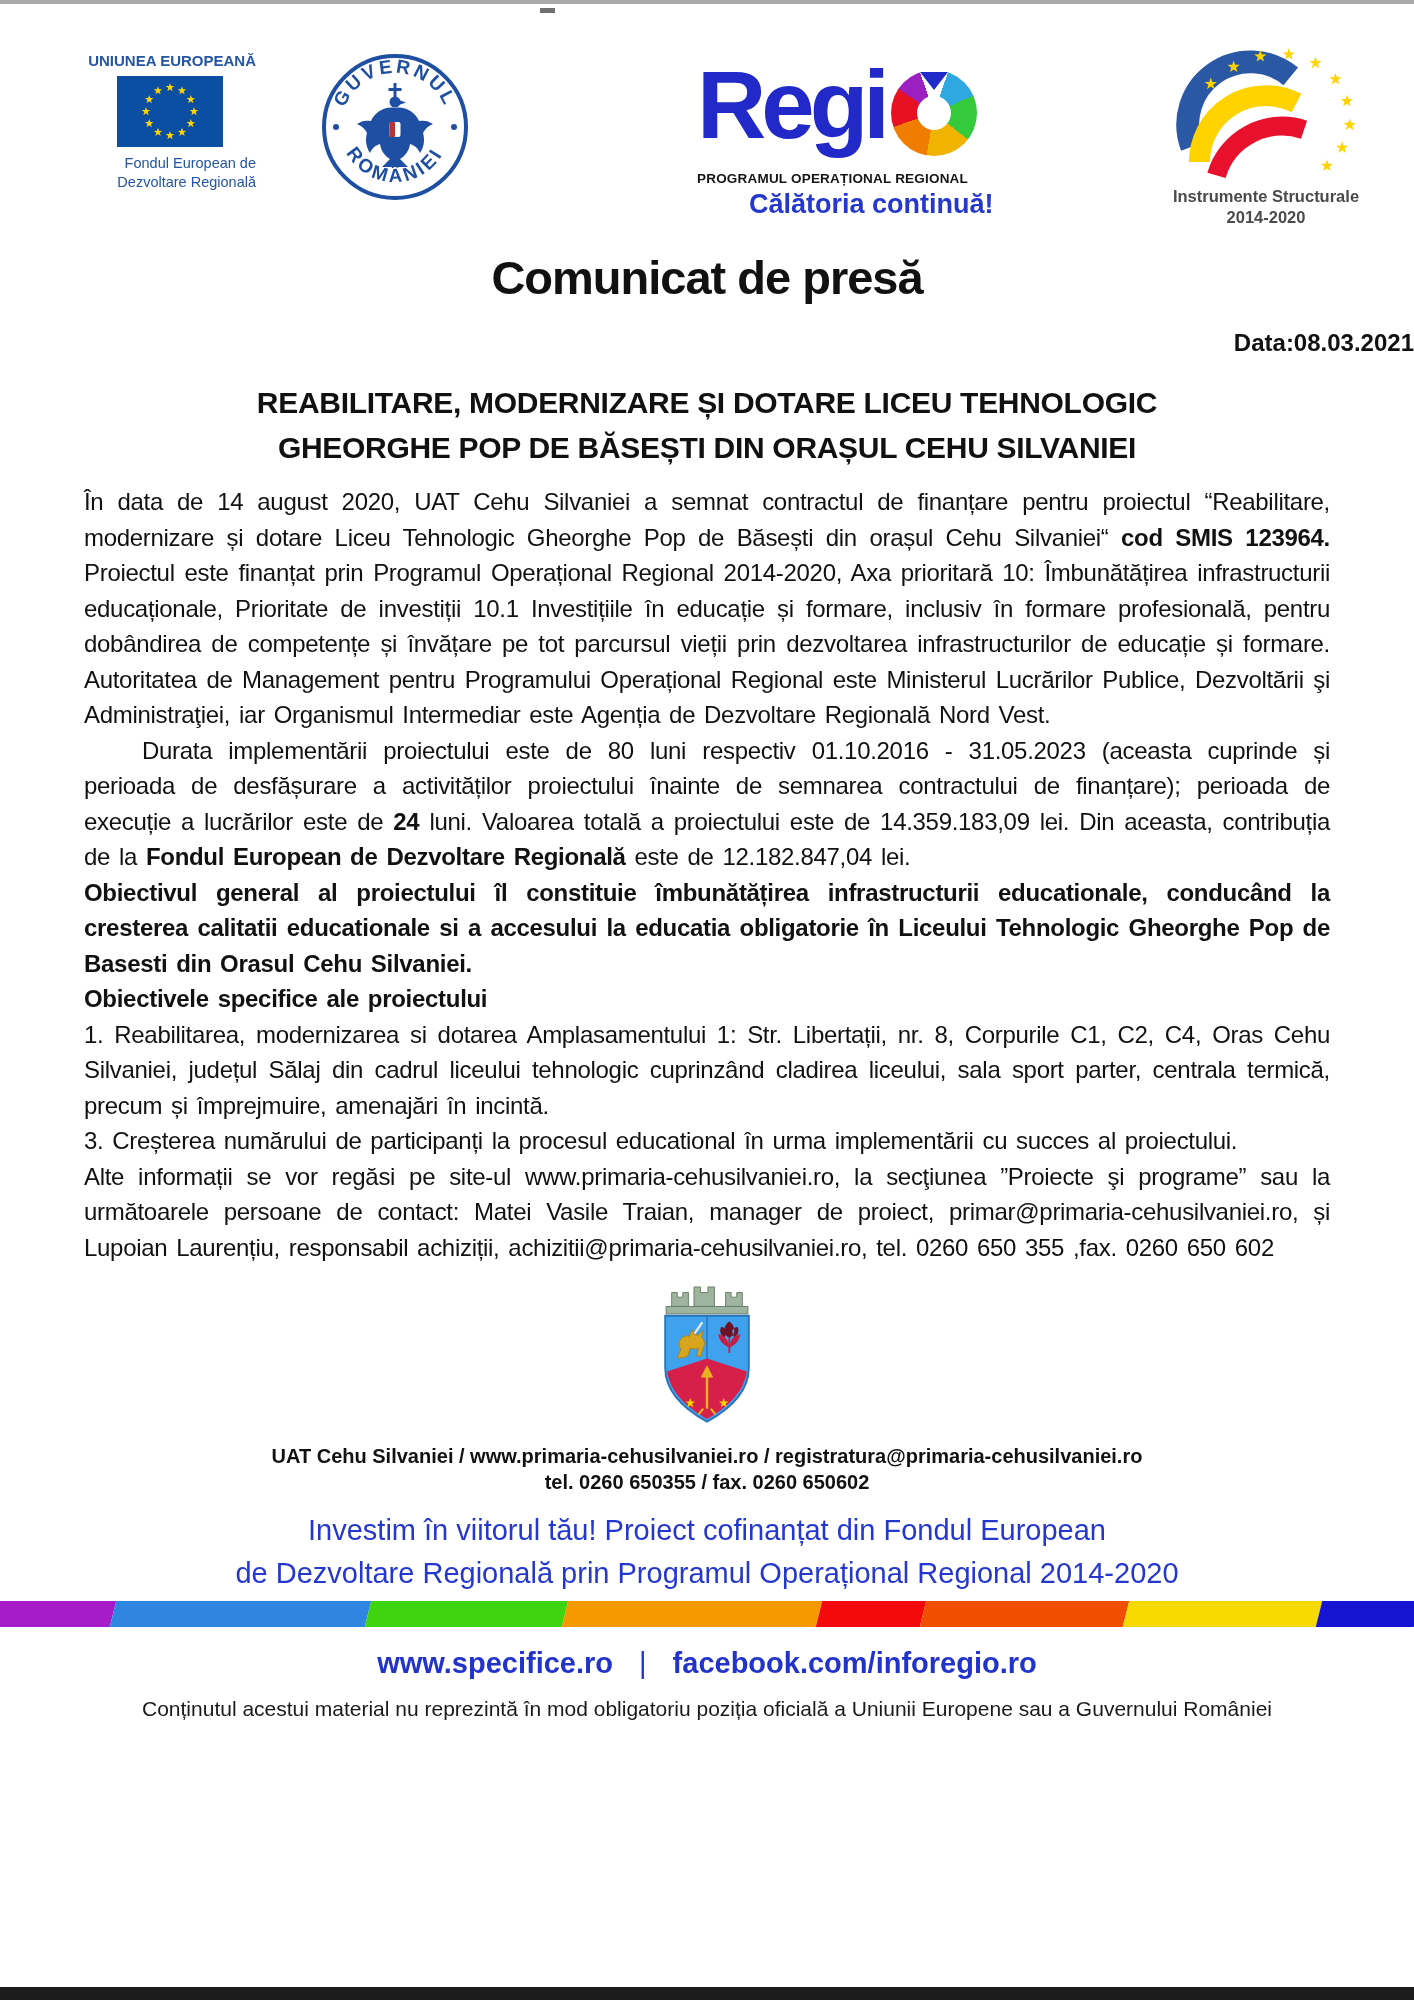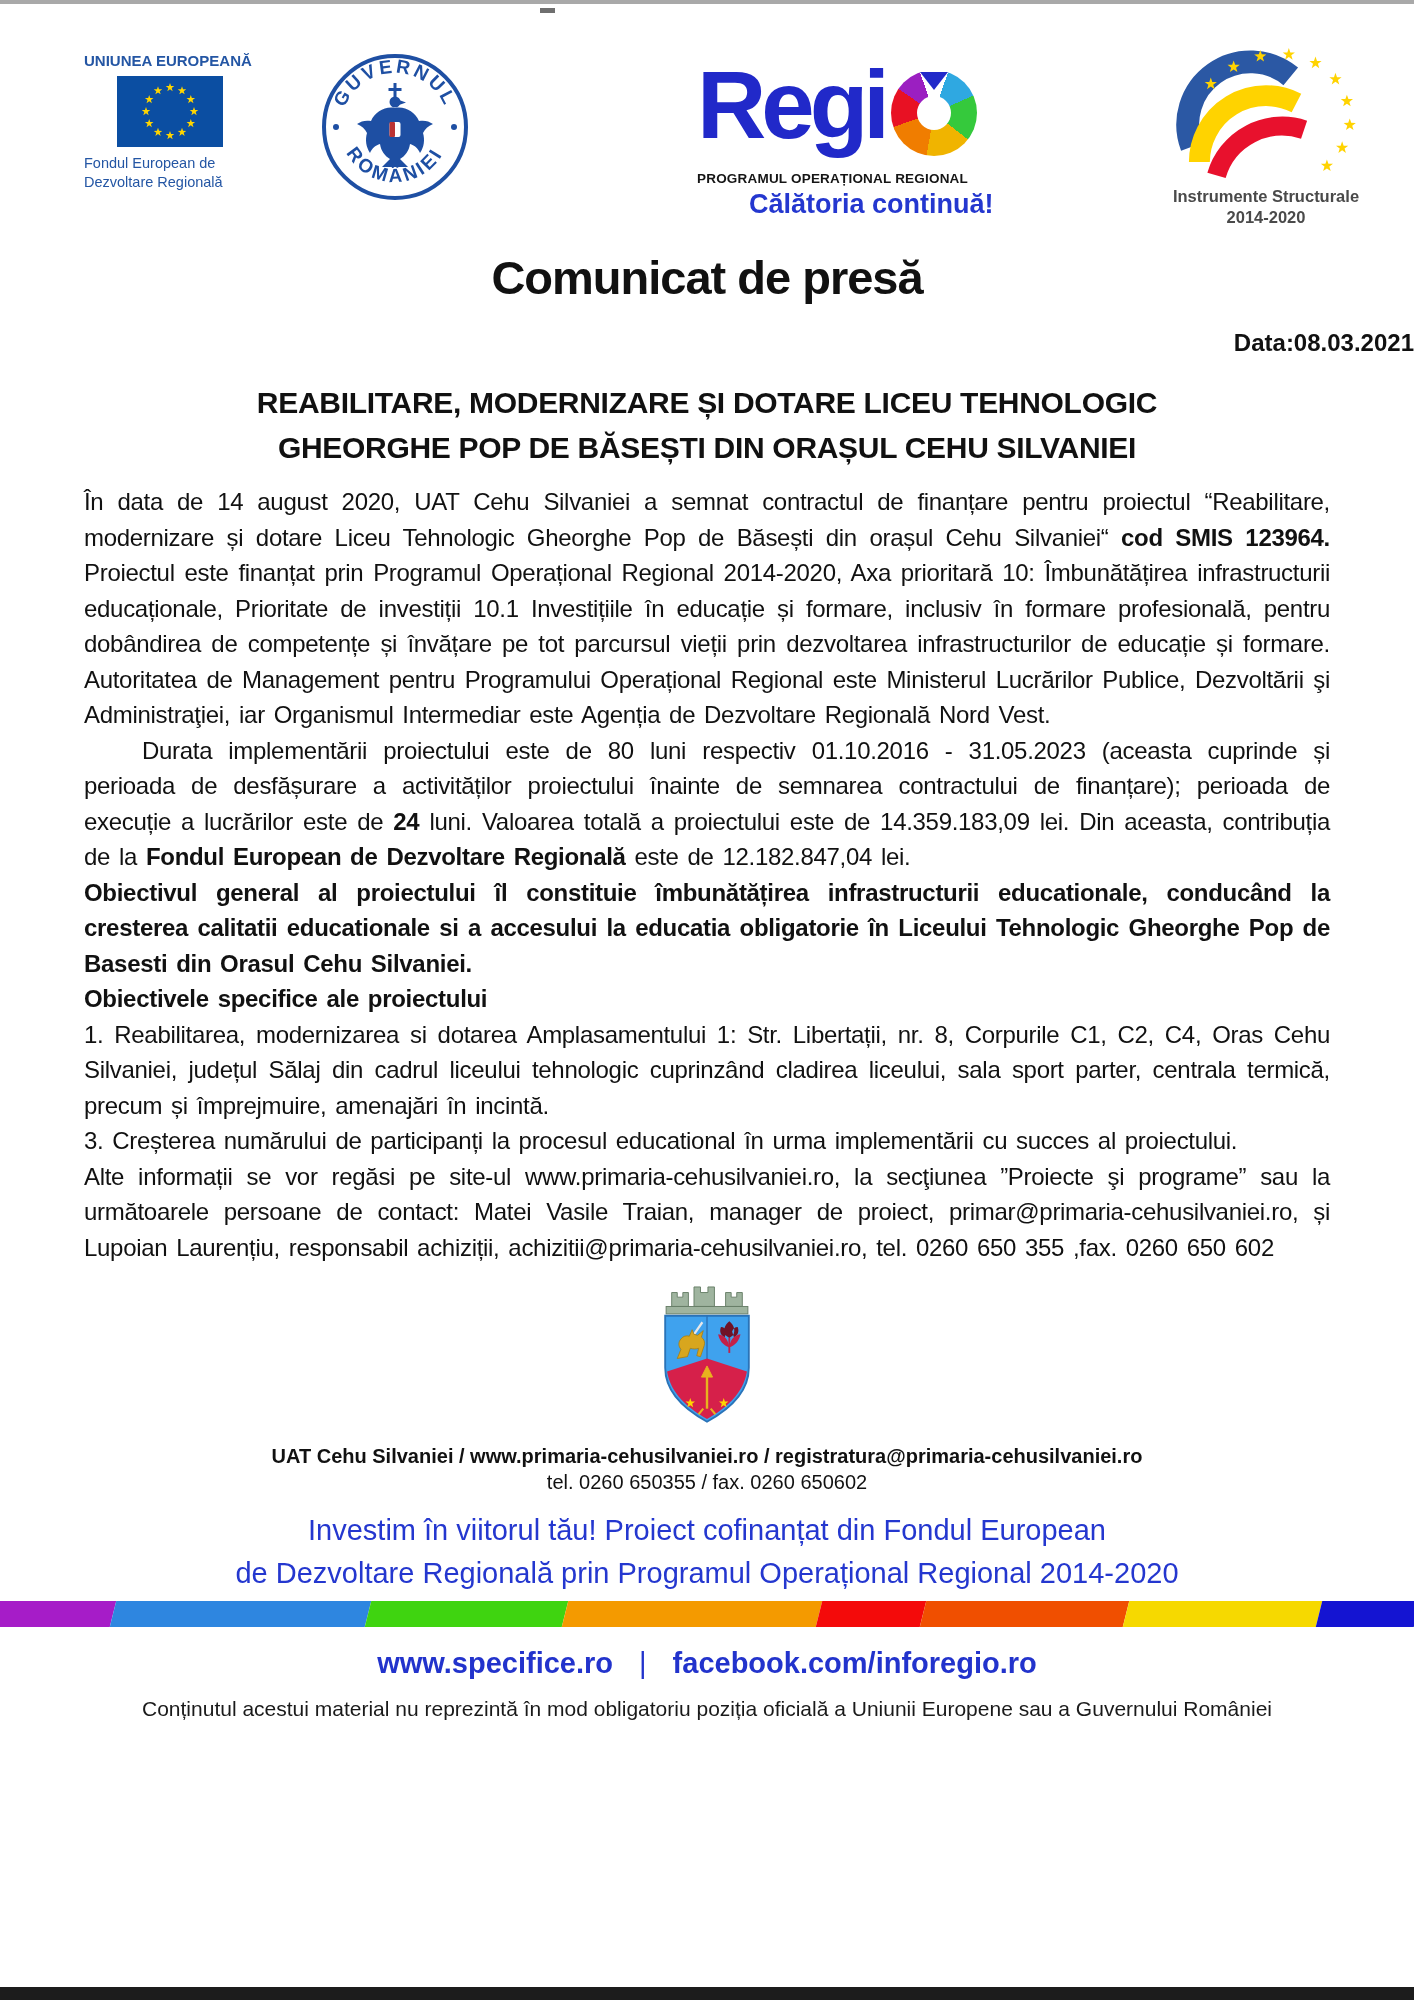--- a/index.html
+++ b/index.html
@@ -5,21 +5,21 @@
   html,body{margin:0;padding:0;background:#e8e8e8;}
   .page{position:relative;width:1414px;height:2000px;margin:0 auto;background:#fff;
         font-family:"Liberation Sans","DejaVu Sans",sans-serif;color:#111;overflow:hidden;}
   .topbar{position:absolute;top:0;left:0;right:0;height:4px;background:#a9a9a9;}
   .botbar{position:absolute;bottom:0;left:0;right:0;height:13px;background:#1c1c1c;}
   .topdash{position:absolute;top:8px;left:540px;width:15px;height:5px;background:#6f6f6f;}
 
   
   .header{position:relative;height:240px;}
   .logo{position:absolute;}
-  .eu{left:84px;top:52px;width:172px;text-align:left;}
+  .eu{left:84px;top:52px;width:172px;text-align:right;}
   .eu-title{font-size:15px;font-weight:bold;color:#2456a4;margin-bottom:7px;white-space:nowrap;}
   .eu-sub{font-size:14.5px;color:#2456a4;margin-top:7px;line-height:1.28;}
   .gov{left:320px;top:52px;}
   .regio{left:697px;top:62px;width:392px;}
   .regio-row{display:flex;align-items:flex-start;height:102px;}
   .regio-word{font-size:96px;line-height:86px;font-weight:bold;color:#2129c9;letter-spacing:-5px;}
   .regio-wheel{position:relative;display:inline-block;width:86px;height:86px;margin-left:6px;margin-top:8px;border-radius:50%;
      background:conic-gradient(#fff 0 19deg,#2fa8e1 19deg 66deg,#35c93c 66deg 128deg,#f0b400 128deg 190deg,
                 #f07d00 190deg 251deg,#e81123 251deg 304deg,#9b1fc1 304deg 341deg,#fff 341deg 360deg);}
   .regio-wheel::after{content:"";position:absolute;left:50%;top:50%;width:34px;height:34px;margin:-17px 0 0 -17px;
@@ -36,21 +36,21 @@
   .doc-date{text-align:right;font-size:24px;font-weight:bold;margin-top:24px;line-height:30px;}
   .doc-heading{text-align:center;font-size:30px;font-weight:bold;line-height:45px;margin-top:22px;letter-spacing:-0.3px;}
   .body-text{margin:14px 84px 8px 84px;font-size:24px;line-height:35.5px;text-align:justify;word-spacing:2.5px;letter-spacing:-0.3px;}
   .body-text p{margin:0;}
   .indent{text-indent:58px;}
   .bold{font-weight:bold;}
 
   
   .crest-wrap{text-align:center;margin-top:4px;}
   .contact1{text-align:center;font-size:20px;font-weight:bold;margin-top:8px;line-height:26px;}
-  .contact2{text-align:center;font-size:20px;font-weight:normal;line-height:26px;}
+  .contact2{text-align:center;font-size:20px;font-weight:bold;line-height:26px;}
   .cofinance{text-align:center;font-size:29px;color:#2437cf;margin-top:14px;line-height:43px;}
   .rainbow{height:26px;margin-top:6px;overflow:hidden;position:relative;}
   .rtrack{display:flex;height:100%;width:104%;margin-left:-2%;transform:skewX(-14deg);}
   .rseg{height:100%;}
   .rseg:nth-child(1){width:9.6%;}  .rseg:nth-child(2){width:17.3%;}
   .rseg:nth-child(3){width:13.4%;} .rseg:nth-child(4){width:17.3%;}
   .rseg:nth-child(5){width:7.1%;}  .rseg:nth-child(6){width:13.8%;}
   .rseg:nth-child(7){width:13.1%;} .rseg:nth-child(8){width:6.7%;}
   .rseg:nth-child(9){flex:1;}
   .links{text-align:center;font-size:29px;font-weight:bold;color:#2233cc;margin-top:18px;line-height:36px;}

